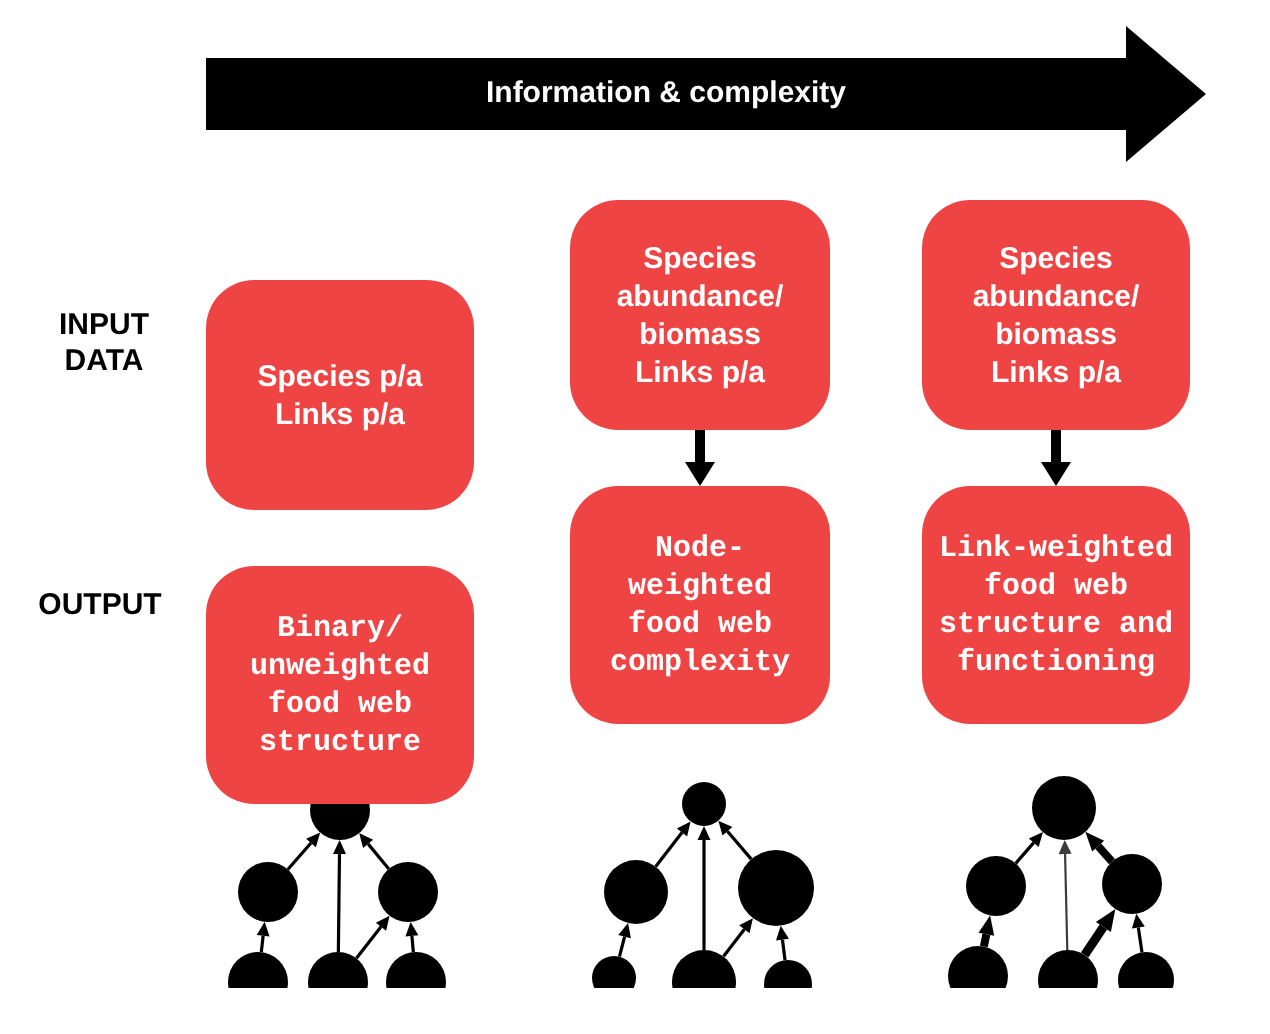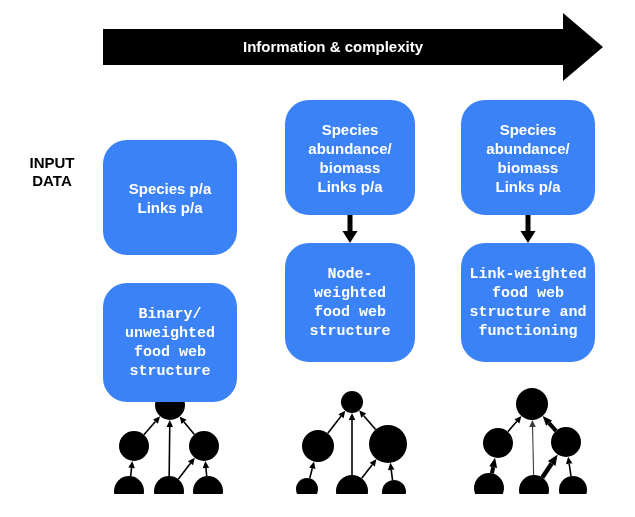--- a/index.html
+++ b/index.html
@@ -13,21 +13,21 @@
     text-align:center; color:#ffffff; font-weight:bold; font-size:15px;
     white-space:pre-line;
   }
   .row-label {
     position:absolute; width:84px; text-align:center; color:#000000;
     font-weight:bold; font-size:15px; line-height:18px; white-space:pre-line;
   }
   .row-label.input  { left:10px; top:154px; }
   .row-label.output { left:8px;  top:294px; }
   .box {
-    position:absolute; background:#3b82f6; border-radius:24px;
+    position:absolute; background:#ef4444; border-radius:24px;
     color:#ffffff; font-weight:bold; font-size:15px; line-height:19px;
     display:flex; align-items:center; justify-content:center;
     text-align:center; white-space:pre-line;
   }
   .box.input  { top:100px; height:115px; }
   .box.output { top:243px; height:119px;font-family:Liberation Mono, monospace; }
   .col0 { left:103px; width:134px;margin-top:40px; }
   .col1 { left:285px; width:130px; }
   .col2 { left:461px; width:134px; }
 </style>
@@ -104,38 +104,39 @@
         <circle cx="489" cy="488" r="15" fill="#000000"></circle>
         <circle cx="534" cy="490" r="15" fill="#000000"></circle>
         <circle cx="573" cy="490" r="14" fill="#000000"></circle>
       </g>
   </svg>
 
   <div class="top-arrow-label">Information &amp; complexity</div>
 
   <div class="row-label input">INPUT
 DATA</div>
+  <div class="row-label output">OUTPUT</div>
 
   <div class="box input  col0">Species p/a
 Links p/a</div>
   <div class="box input  col1">Species
 abundance/
 biomass
 Links p/a</div>
   <div class="box input  col2">Species
 abundance/
 biomass
 Links p/a</div>
 
   <div class="box output col0">Binary/
 unweighted
 food web
 structure</div>
   <div class="box output col1">Node-
 weighted
 food web
-structure</div>
+complexity</div>
   <div class="box output col2">Link-weighted
 food web
 structure and
 functioning</div>
 
 </div>
 
 </body></html>

